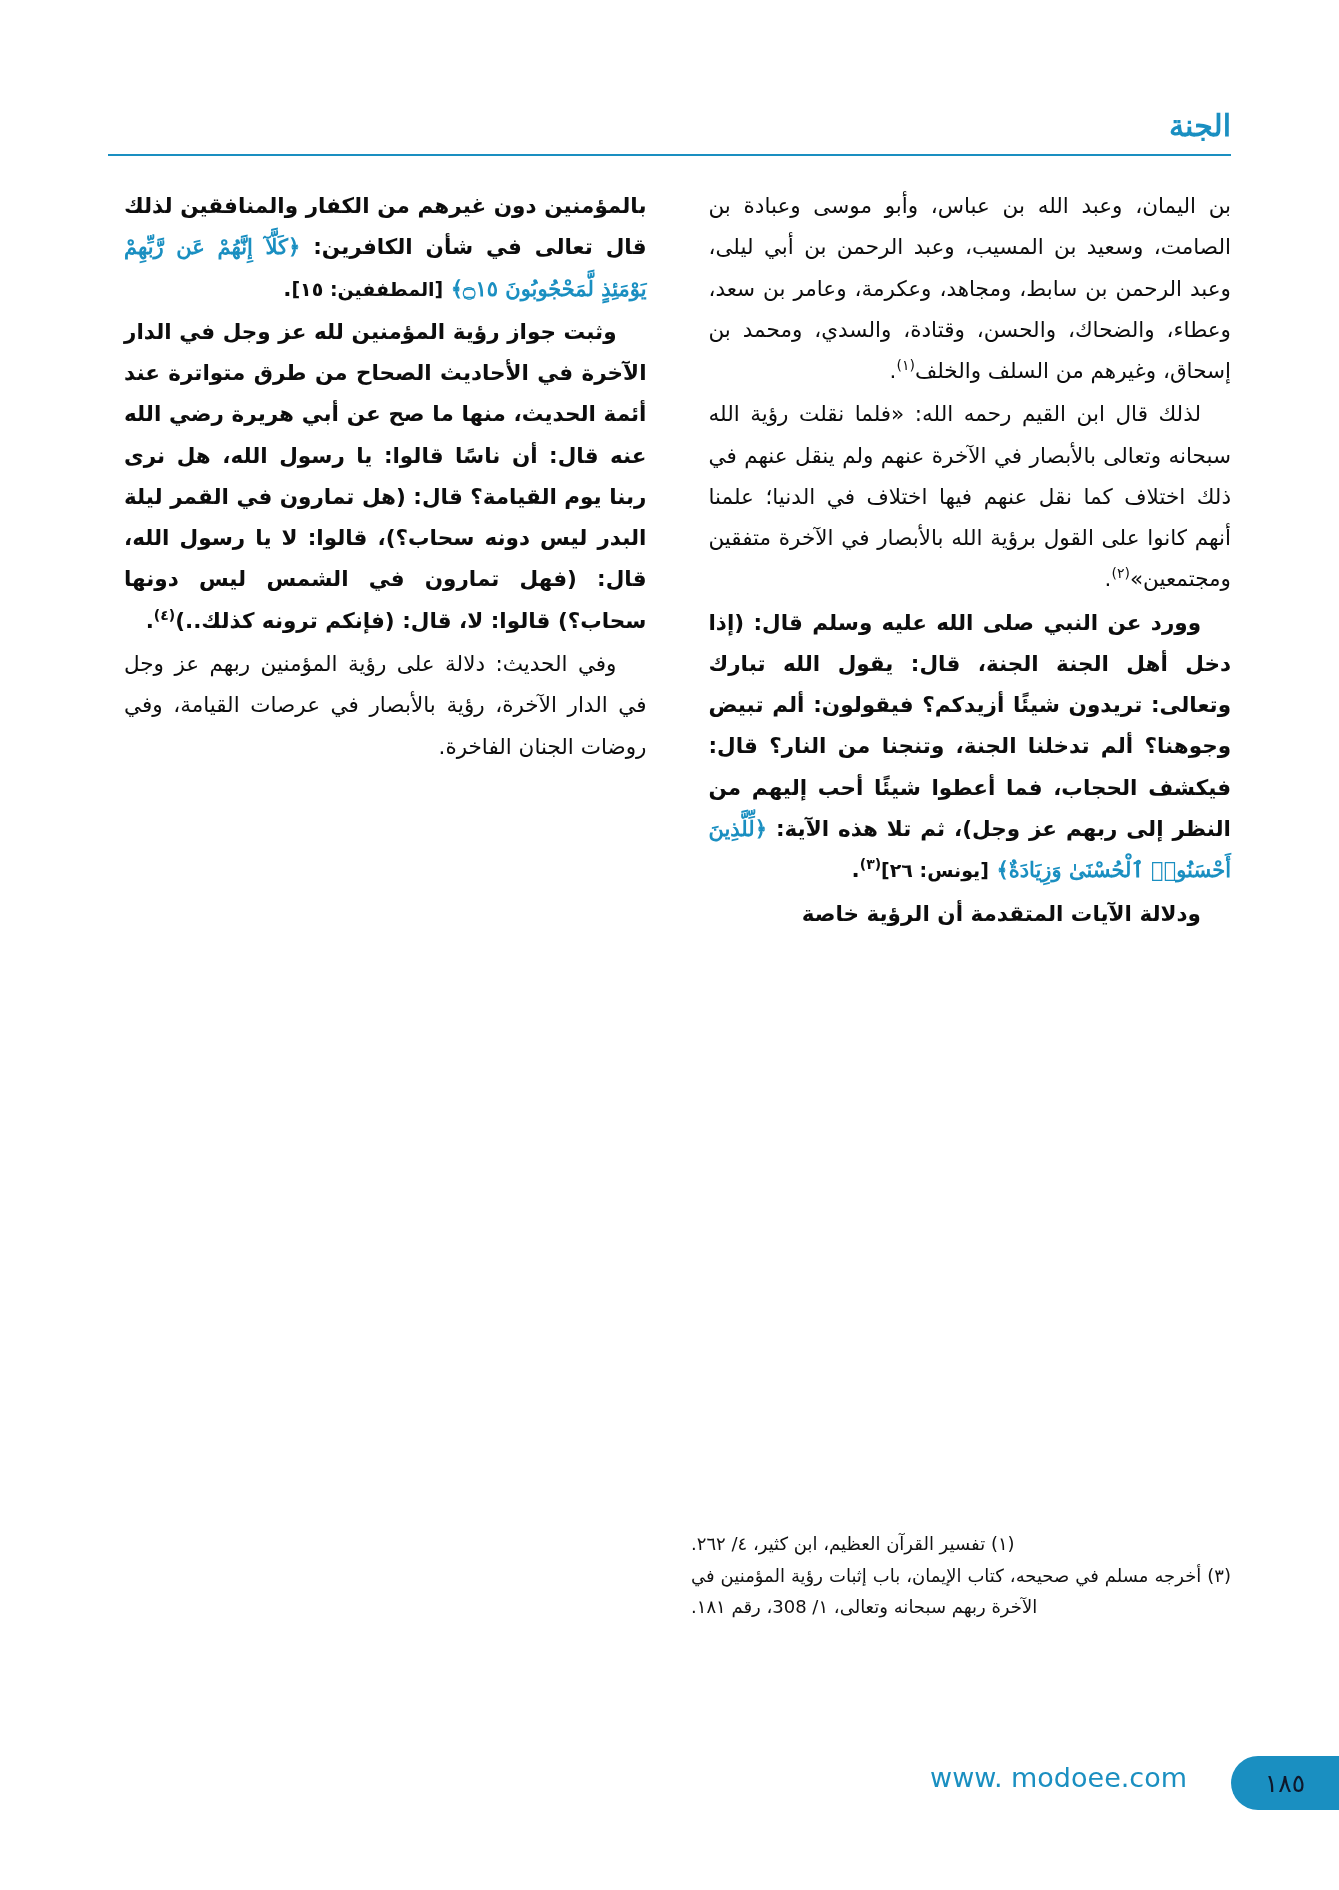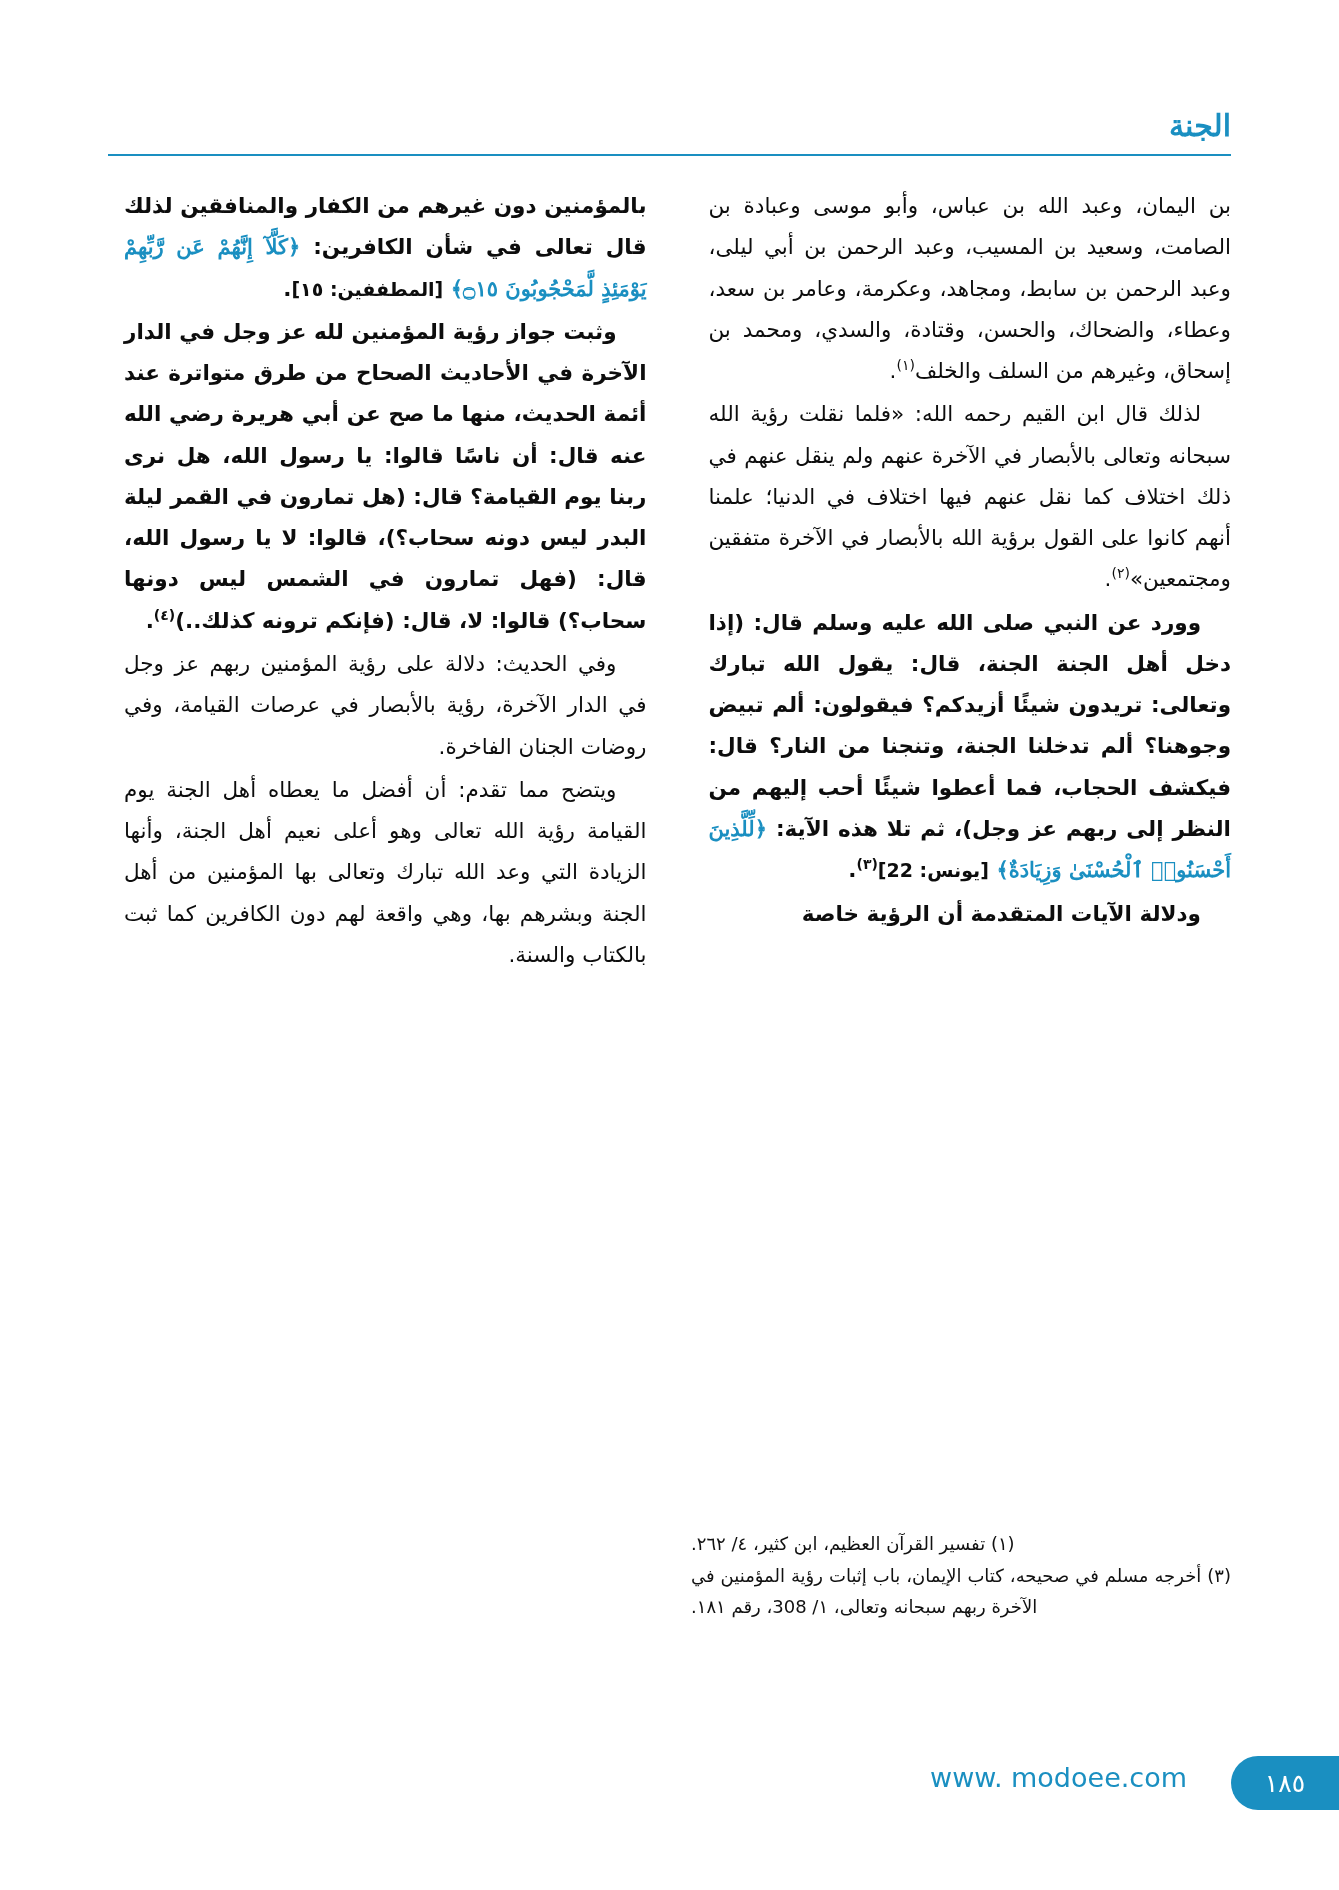--- a/index.html
+++ b/index.html
@@ -123,21 +123,21 @@
     left: 0;
     height: 60px;
   }
   .page-number-badge {
     position: absolute;
     right: 0;
     top: 0;
     width: 108px;
     height: 54px;
     background: #1a8fc1;
-    color: #ffffff;
+    color: #0f172a;
     border-top-left-radius: 27px;
     border-bottom-left-radius: 27px;
     display: flex;
     align-items: center;
     justify-content: center;
     font-family: "DejaVu Sans", sans-serif;
     font-size: 25px;
     letter-spacing: 1px;
   }
   .site-url {
@@ -166,41 +166,40 @@
       <span>بن اليمان، وعبد الله بن عباس، وأبو موسى وعبادة بن الصامت، وسعيد بن المسيب، وعبد الرحمن بن أبي ليلى، وعبد الرحمن بن سابط، ومجاهد، وعكرمة، وعامر بن سعد، وعطاء، والضحاك، والحسن، وقتادة، والسدي، ومحمد بن إسحاق، وغيرهم من السلف والخلف</span><sup class="fn">(١)</sup><span>.</span>
     </p>
 
     <p class="indent">
       <span>لذلك قال ابن القيم رحمه الله: «فلما نقلت رؤية الله سبحانه وتعالى بالأبصار في الآخرة عنهم ولم ينقل عنهم في ذلك اختلاف كما نقل عنهم فيها اختلاف في الدنيا؛ علمنا أنهم كانوا على القول برؤية الله بالأبصار في الآخرة متفقين ومجتمعين»</span><sup class="fn">(٢)</sup><span>.</span>
     </p>
 
     <p class="indent bold">
       <span>وورد عن النبي صلى الله عليه وسلم قال: (إذا دخل أهل الجنة الجنة، قال: يقول الله تبارك وتعالى: تريدون شيئًا أزيدكم؟ فيقولون: ألم تبيض وجوهنا؟ ألم تدخلنا الجنة، وتنجنا من النار؟ قال: فيكشف الحجاب، فما أعطوا شيئًا أحب إليهم من النظر إلى ربهم عز وجل)، ثم تلا هذه الآية:</span>
       <span class="ayah">﴿لِّلَّذِينَ أَحْسَنُوا۟ ٱلْحُسْنَىٰ وَزِيَادَةٌ﴾</span>
-      <span class="bracket">[يونس: 22]</span><sup class="fn">(٣)</sup><span>.</span>
+      <span class="bracket">[يونس: ٢٦]</span><sup class="fn">(٣)</sup><span>.</span>
     </p>
 
     <p class="indent bold">ودلالة الآيات المتقدمة أن الرؤية خاصة</p>
   </div>
 
   <div class="col">
 
     <p class="just bold">
       <span>بالمؤمنين دون غيرهم من الكفار والمنافقين لذلك قال تعالى في شأن الكافرين:</span>
       <span class="ayah">﴿كَلَّآ إِنَّهُمْ عَن رَّبِّهِمْ يَوْمَئِذٍ لَّمَحْجُوبُونَ ۝١٥﴾</span>
       <span class="bracket">[المطففين: ١٥]</span><span>.</span>
     </p>
 
     <p class="indent bold">
       <span>وثبت جواز رؤية المؤمنين لله عز وجل في الدار الآخرة في الأحاديث الصحاح من طرق متواترة عند أئمة الحديث، منها ما صح عن أبي هريرة رضي الله عنه قال: أن ناسًا قالوا: يا رسول الله، هل نرى ربنا يوم القيامة؟ قال: (هل تمارون في القمر ليلة البدر ليس دونه سحاب؟)، قالوا: لا يا رسول الله، قال: (فهل تمارون في الشمس ليس دونها سحاب؟) قالوا: لا، قال: (فإنكم ترونه كذلك..)</span><sup class="fn">(٤)</sup><span>.</span>
     </p>
 
     <p class="indent">وفي الحديث: دلالة على رؤية المؤمنين ربهم عز وجل في الدار الآخرة، رؤية بالأبصار في عرصات القيامة، وفي روضات الجنان الفاخرة.</p>
 
-    <p class="indent">ويتضح مما تقدم: أن أفضل ما يعطاه أهل الجنة يوم القيامة رؤية الله تعالى وهو أعلى نعيم أهل الجنة، وأنها الزيادة التي وعد الله تبارك وتعالى بها المؤمنين من أهل الجنة وبشرهم بها، وهي واقعة لهم دون الكافرين كما ثبت بالكتاب والسنة.</p>
   </div>
 </div>
 
 <div class="footnotes">
 
   <div class="fn-col right">
     <span class="fn-line">
       <span class="fn-num">(١)</span>
       <span>تفسير القرآن العظيم، ابن كثير، ٤/ ٢٦٢.</span>
     </span>

